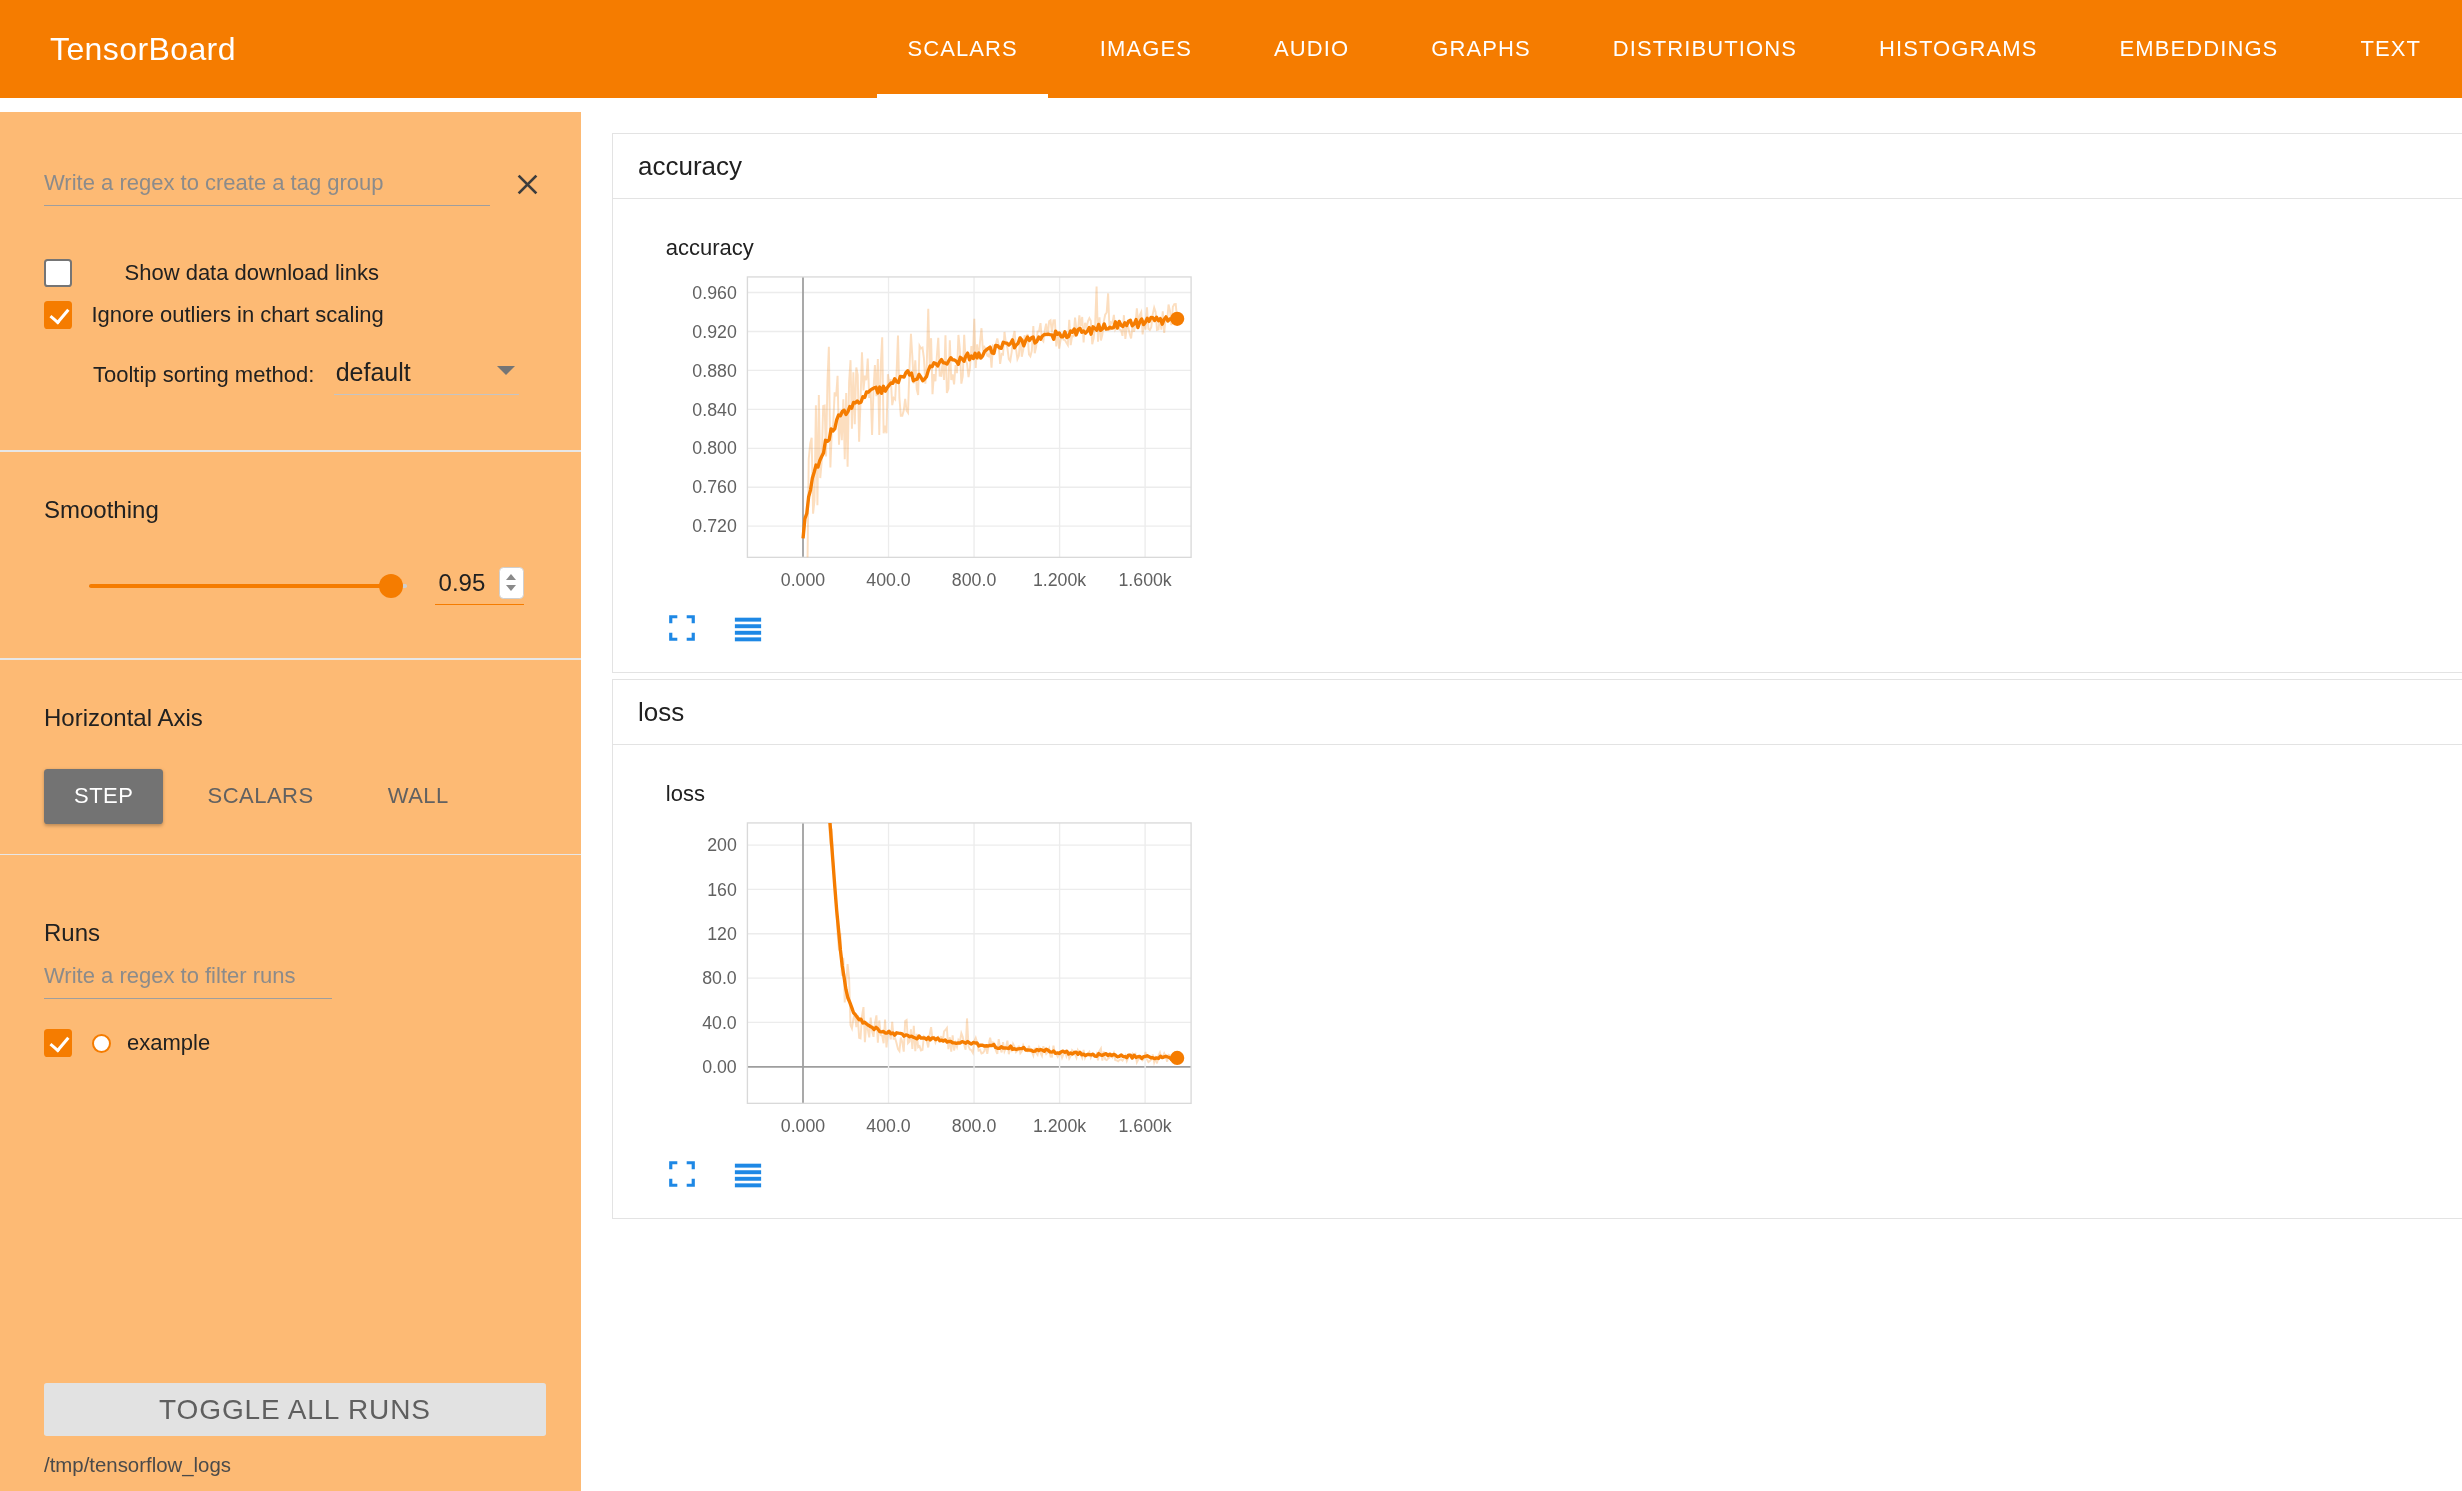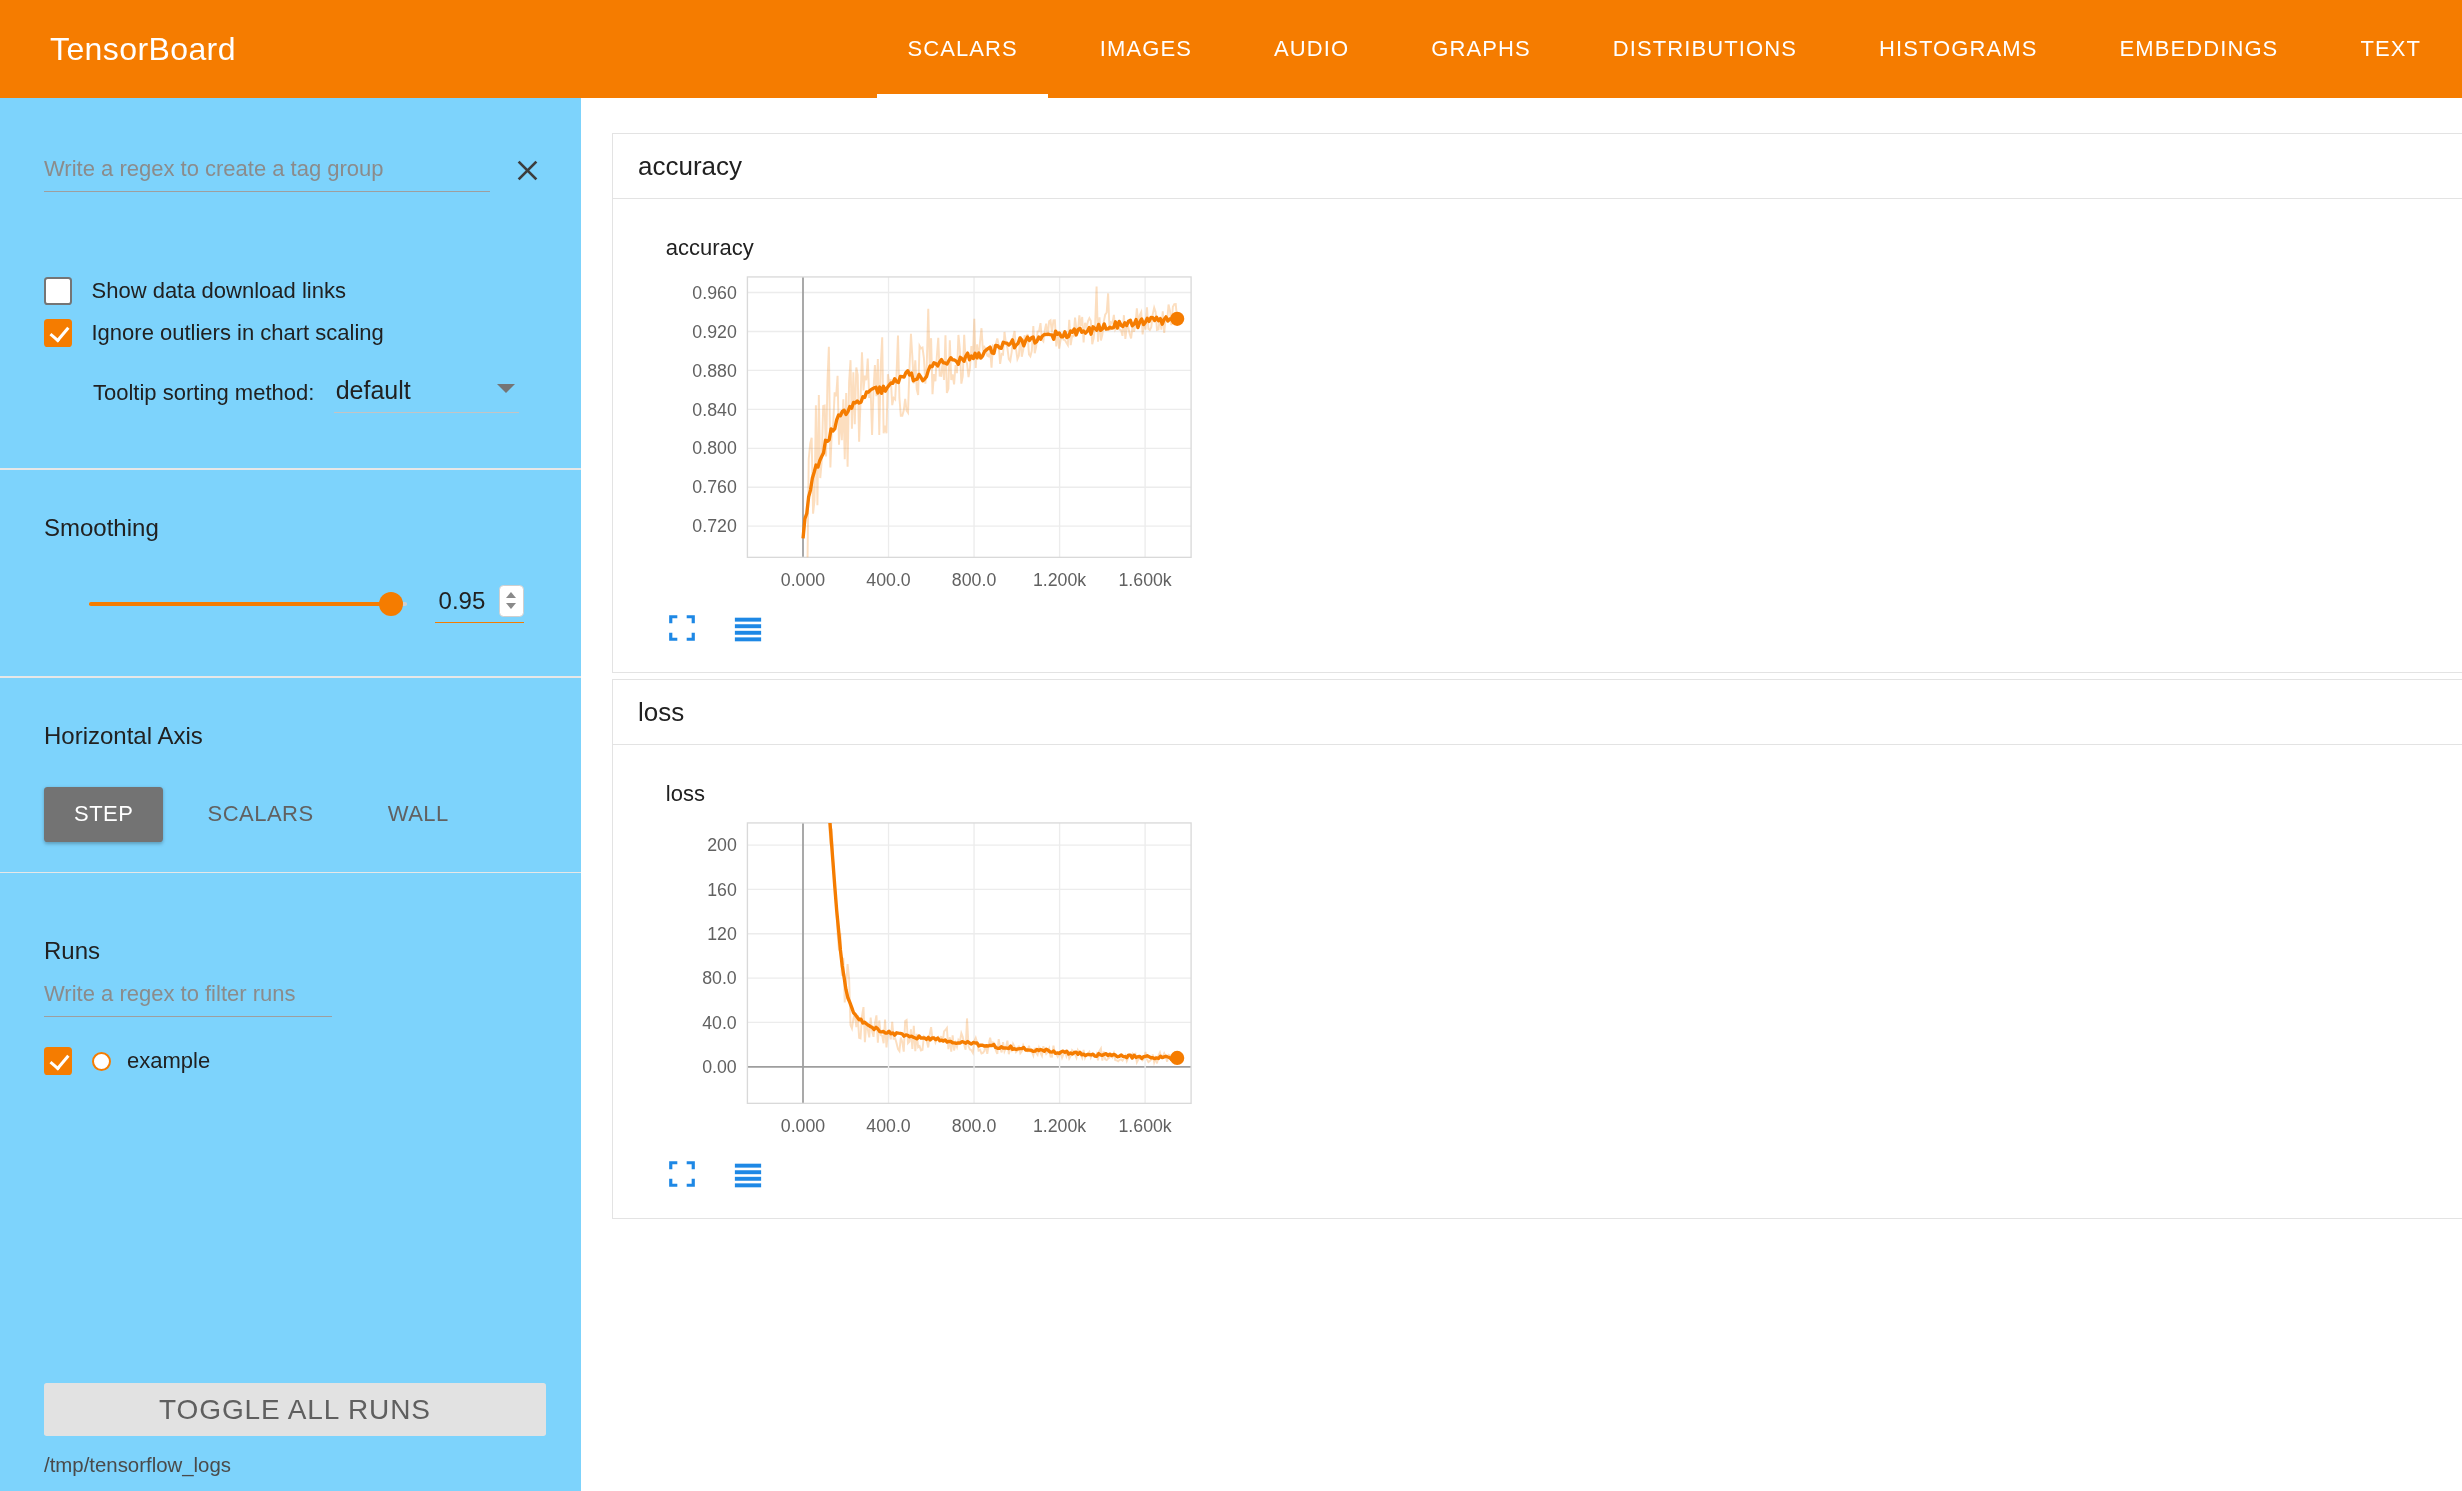--- a/index.html
+++ b/index.html
@@ -16,34 +16,34 @@
   }
   .logo { font-size:32px; font-weight:500; letter-spacing:0.4px; margin-left:50px; display:flex; align-items:center; }
   .nav { margin-left:auto; display:flex; align-items:stretch; overflow:hidden; }
   .tab {
     display:flex; align-items:center; padding:0 41px; font-size:22px;
     letter-spacing:1.1px; position:relative; cursor:pointer; white-space:nowrap;
   }
   .tab.active::after { content:""; position:absolute; left:10.7px; right:10.7px; bottom:0; height:4.4px; background:#fff; }
 
   
-  .sidebar { position:absolute; top:98px; left:0; width:581px; bottom:0; background:#7dd3fc; }
+  .sidebar { position:absolute; top:112px; left:0; width:581px; bottom:0; background:#fdba74; }
   .side-pad { padding-left:44px; padding-right:34px; }
 
   .regex-row { display:flex; align-items:center; margin-top:51px; }
   .text-input {
     flex:1; border:none; border-bottom:1.8px solid #9e9e9e; outline:none;
     font-size:22px; padding:7px 0 9px; background:transparent; color:#212121;
     font-family:"Liberation Sans", sans-serif;
   }
   .text-input::placeholder { color:#8b8b8b; }
   .close-btn { width:39px; height:39px; margin-left:18px; background:none; border:none; padding:0; cursor:pointer; flex:0 0 auto; }
 
   .check-row { display:flex; align-items:center; margin-top:14px; cursor:pointer; }
-  .check-row.first { margin-top:85px; }
+  .check-row.first { margin-top:53px;gap:33px; }
   .checkbox {
     width:28px; height:28px; border:2.7px solid #757575; border-radius:3.6px;
     margin-right:19.5px; position:relative; background:#fff; flex:0 0 auto;
   }
   .checkbox.checked { background:#f57c00; border-color:#f57c00; }
   .checkbox.checked::after {
     content:""; position:absolute; left:8px; top:1.8px; width:8px; height:15px;
     border:solid #fff; border-width:0 3.6px 3.6px 0; transform:rotate(40deg);
   }
   .check-label { font-size:22px; color:#212121; }

